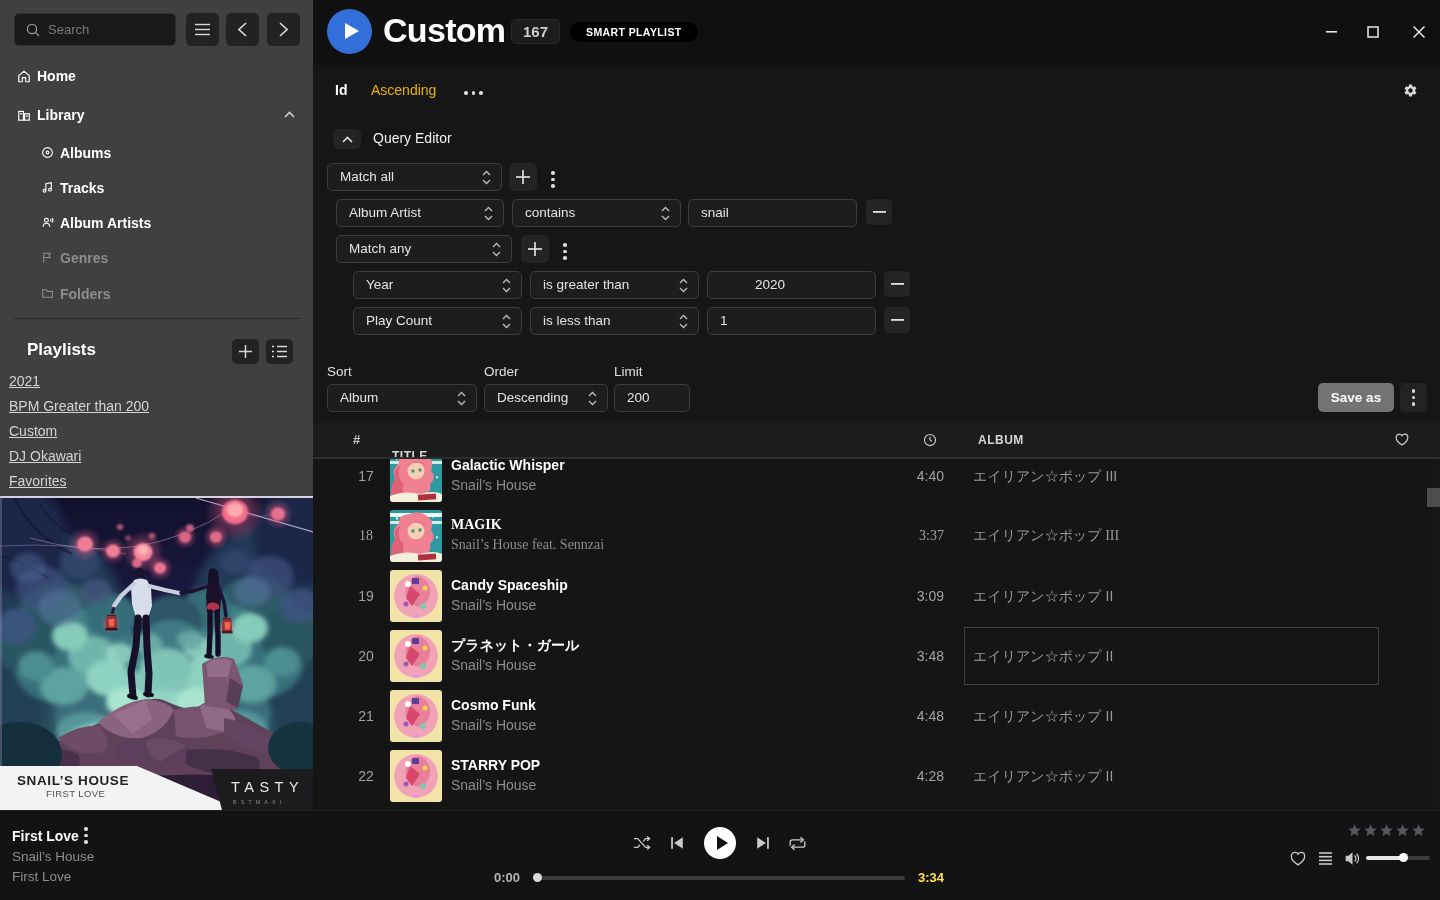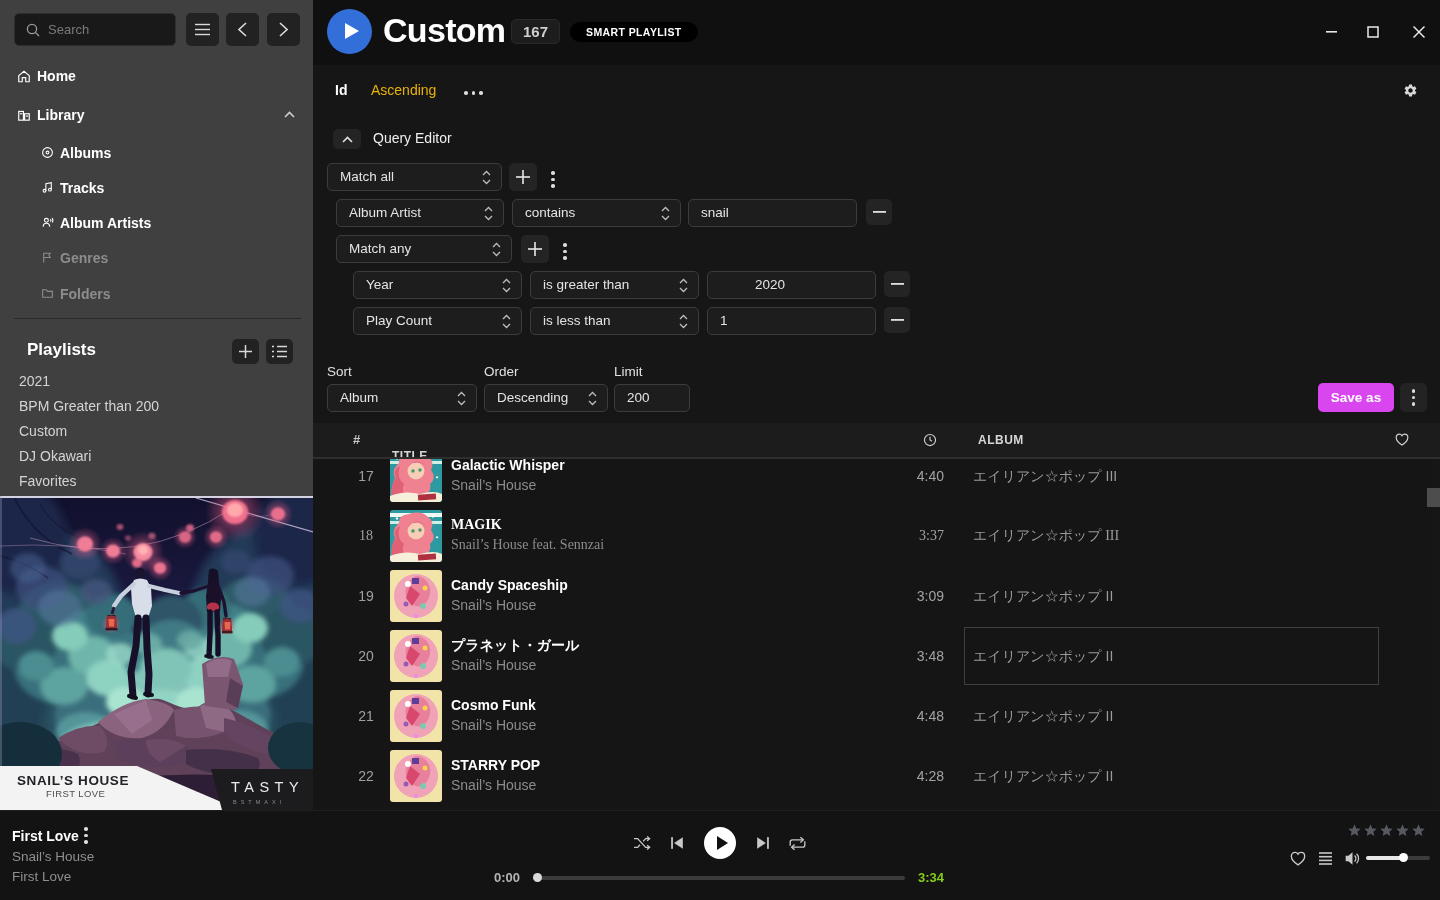--- a/index.html
+++ b/index.html
@@ -9,21 +9,21 @@
   
   #sidebar { position:absolute; left:0; top:0; width:313px; height:810px; background:#404040; }
   .sbtn { position:absolute; width:33px; height:33px; background:#222223; border-radius:5px; color:#d9d9d9; display:flex; align-items:center; justify-content:center; }
   #search { position:absolute; left:14px; top:13px; width:162px; height:33px; background:#191919; border:1px solid #2e2e2e; border-radius:5px; color:#7a7a7a; font-size:13px; display:flex; align-items:center; }
   .navitem { position:absolute; left:0; width:313px; height:24px; color:#fff; font-weight:bold; font-size:14px; display:flex; align-items:center; }
   .navitem .ic { width:14px; margin-left:17px; margin-right:6px; display:flex; }
   .navsub { position:absolute; left:60px; height:24px; color:#fff; font-weight:bold; font-size:14px; display:flex; align-items:center; }
   .navsub .ic { position:absolute; left:-19px; top:5px; }
   .gray { color:#8d8d8d !important; }
   #plheading { position:absolute; left:19px; top:340px; font-size:17px; font-weight:bold; color:#fff;margin-left:8px; }
-  .plitem { position:absolute; left:19px; font-size:14px; color:#d4d4d4; }
+  .plitem { position:absolute; left:9px; font-size:14px; color:#d4d4d4;text-decoration:underline; }
 
   
   #main { position:absolute; left:313px; top:0; width:1127px; height:810px; background:#161616; }
   #titlebar { position:absolute; left:0; top:0; width:1127px; height:65px; background:#101010; }
   #playbtn { position:absolute; left:14px; top:9px; width:45px; height:45px; border-radius:50%; background:#336fd9; }
   #playbtn:after { content:""; position:absolute; left:18px; top:14px; border-left:14px solid #fff; border-top:8px solid transparent; border-bottom:8px solid transparent; }
   #ptitle { position:absolute; left:70px; top:11px; font-size:34px; font-weight:bold; color:#fff; letter-spacing:-0.7px; }
   #cntbadge { position:absolute; left:198px; top:19px; height:25px; background:#1d1d1d; border:1px solid #292929; border-radius:5px; color:#cfcfcf; font-size:15px; font-weight:bold; padding:0 11px; line-height:23px; }
   #smartbadge { position:absolute; left:257px; top:22px; height:20px; background:#000; border-radius:11px; color:#fff; font-size:10.5px; font-weight:bold; letter-spacing:0.4px; padding:0 16px; line-height:20px; }
   .winbtn { position:absolute; top:24px; color:#e8e8e8; }
@@ -493,21 +493,21 @@
           <polyline points="1,10 4.5,13.5 8,10"></polyline>
         </svg>
       </span></div>
   <div class="qbox" style="left:171px; top:384px; width:124px;">Descending<span class="updn">
         <svg width="9" height="15" viewBox="0 0 9 15" fill="none" stroke="#bdbdbd" stroke-width="1.3">
           <polyline points="1,5 4.5,1.5 8,5"></polyline>
           <polyline points="1,10 4.5,13.5 8,10"></polyline>
         </svg>
       </span></div>
   <div class="qbox" style="left:301px; top:384px; width:76px;">200</div>
-  <div style="position:absolute; left:1005px; top:383px; width:76px; height:29px; background:#d946ef; border-radius:5px; color:#fff; font-size:13.5px; font-weight:bold; text-align:center; line-height:29px;">Save as</div>
+  <div style="position:absolute; left:1005px; top:383px; width:76px; height:29px; background:#737373; border-radius:5px; color:#fff; font-size:13.5px; font-weight:bold; text-align:center; line-height:29px;">Save as</div>
   <div class="sqbtn" style="left:1087px; top:383px; width:27px; height:29px; background:#232323;">
       <div class="dots3" style="position:static;">
         <i></i>
         <i></i>
         <i></i>
       </div>
     </div>
 
   <div id="thead">
     <div style="position:absolute; left:40px; top:9px; font-size:13px; font-weight:bold; color:#c9c9c9;">#</div>
@@ -696,21 +696,21 @@
   <svg style="position:absolute; left:788px; top:25px;" width="19" height="15" viewBox="0 0 26 20" fill="none" stroke="#c9c9c9" stroke-width="1.8">
       <path d="M3 13V8a3 3 0 0 1 3-3h14"></path>
       <path d="M23 7v5a3 3 0 0 1-3 3H6"></path>
       <path d="M17 1.5 21 5l-4 3.5"></path>
       <path d="M9 11.5 5 15l4 3.5"></path>
     </svg>
 
   <div style="position:absolute; left:482px; top:59px; width:38px; text-align:right; font-size:13px; font-weight:bold; color:#b5b5b5;">0:00</div>
   <div style="position:absolute; left:535px; top:65px; width:370px; height:4px; border-radius:2px; background:#3b3b3b;"></div>
   <div style="position:absolute; left:533px; top:62px; width:9px; height:9px; border-radius:50%; background:#dadada;"></div>
-  <div style="position:absolute; left:918px; top:59px; font-size:13px; font-weight:bold; color:#84cc16;">3:34</div>
+  <div style="position:absolute; left:918px; top:59px; font-size:13px; font-weight:bold; color:#fde047;">3:34</div>
 
   <div id="stars" style="position:absolute; left:1347px; top:12px;">
       <div style="display:flex;">
         <svg width="15" height="15" viewBox="0 0 24 24" fill="#565a60" style="margin-right:1px;">
           <path d="M12 2l2.9 6.6 7.1.6-5.4 4.7 1.6 7-6.2-3.7-6.2 3.7 1.6-7L2 9.2l7.1-.6z"></path>
         </svg>
         <svg width="15" height="15" viewBox="0 0 24 24" fill="#565a60" style="margin-right:1px;">
           <path d="M12 2l2.9 6.6 7.1.6-5.4 4.7 1.6 7-6.2-3.7-6.2 3.7 1.6-7L2 9.2l7.1-.6z"></path>
         </svg>
         <svg width="15" height="15" viewBox="0 0 24 24" fill="#565a60" style="margin-right:1px;">

